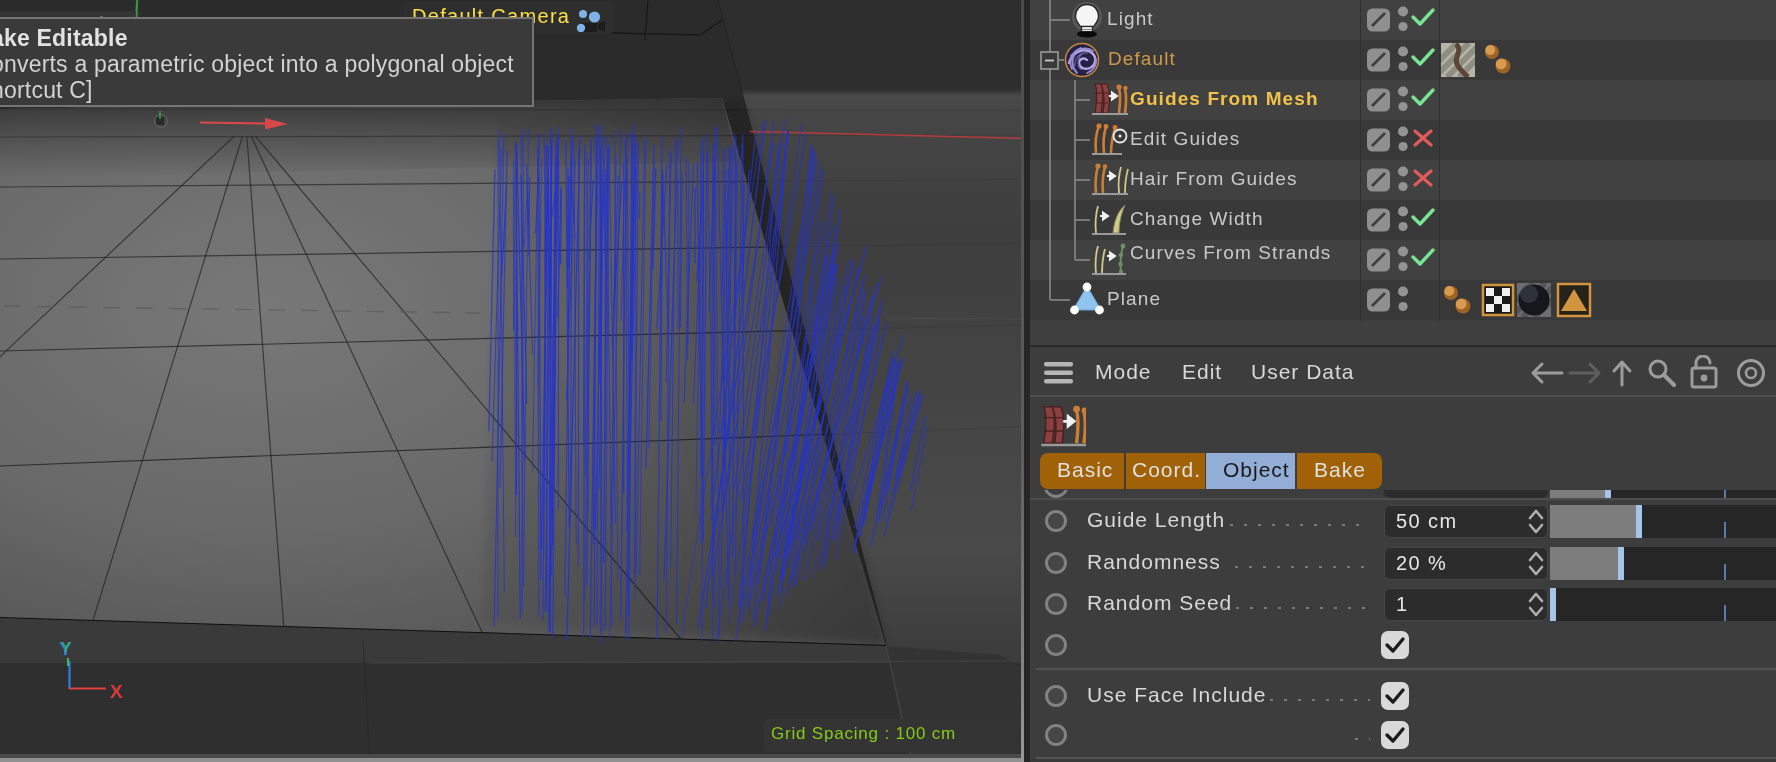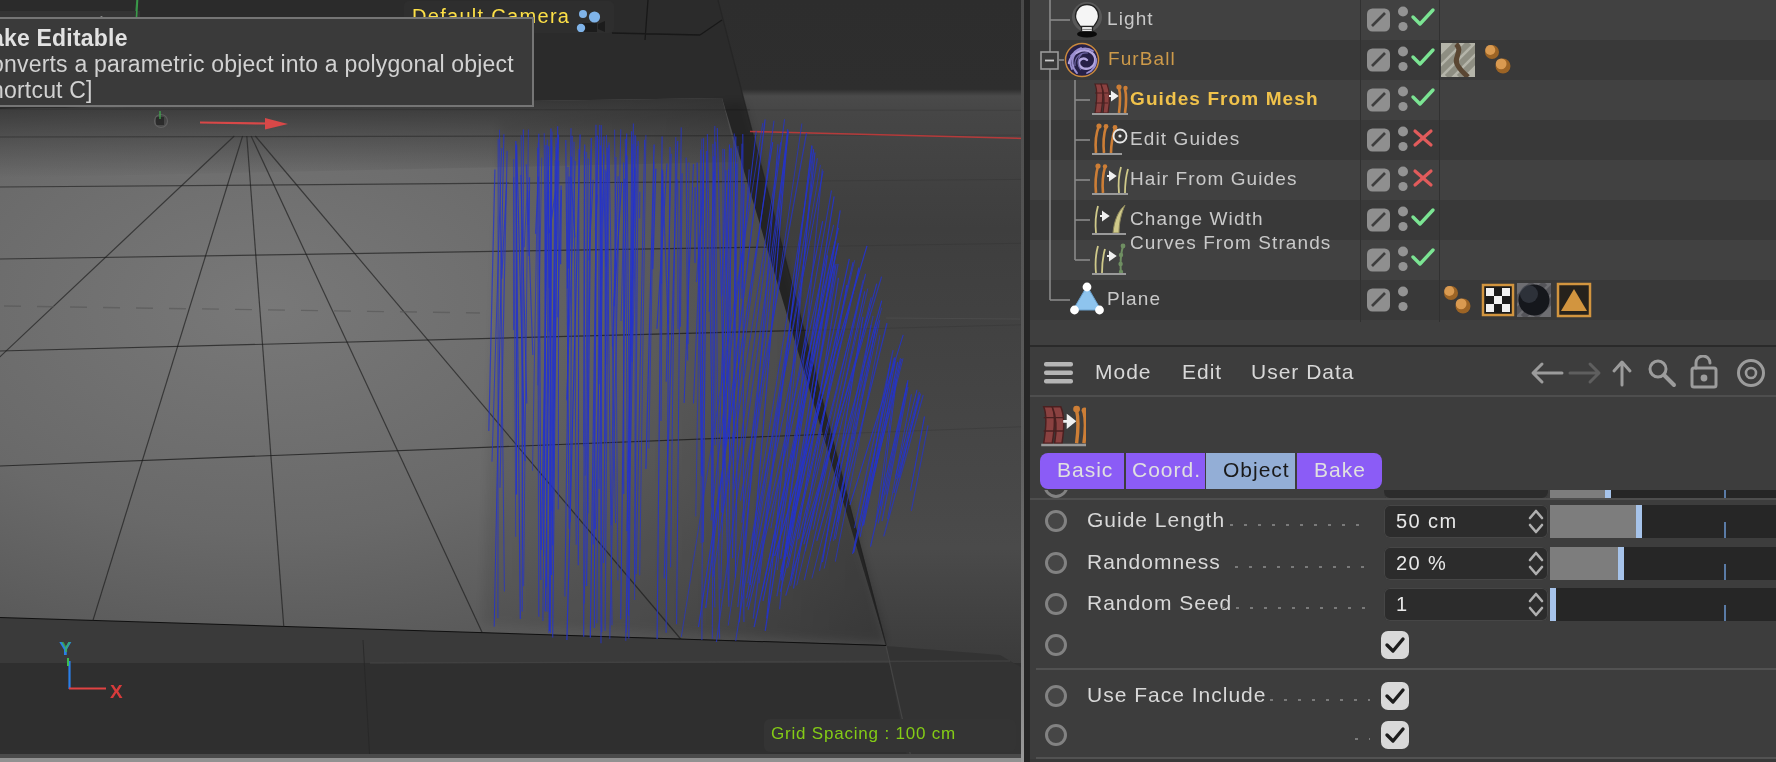--- a/index.html
+++ b/index.html
@@ -559,26 +559,26 @@
 <circle cx="17" cy="17" r="15.5" fill="#15171c"></circle>
 <circle cx="12" cy="11" r="9" fill="#3a3f4a" opacity="0.65"></circle>
 </g>
         </g>
 <g transform="translate(527,283)">
 <rect x="1" y="1" width="32" height="32" fill="#26221c" stroke="#d2953f" stroke-width="2.5"></rect>
 <path d="M17,6 L30,28 L4,28 Z" fill="#d2953f"></path>
 </g>
 </svg>
 <div class="omtext" style="left:77px;top:8px">Light</div>
-<div class="omtext" style="left:78px;top:48px;color:#cd9a4a">FurBall</div>
+<div class="omtext" style="left:78px;top:48px;color:#cd9a4a">Default</div>
 <div class="omtext" style="left:100px;top:88px;color:#f0c24b;font-weight:700">Guides From Mesh</div>
 <div class="omtext" style="left:100px;top:128px">Edit Guides</div>
 <div class="omtext" style="left:100px;top:168px">Hair From Guides</div>
 <div class="omtext" style="left:100px;top:208px">Change Width</div>
-<div class="omtext" style="left:100px;top:232px">Curves From Strands</div>
+<div class="omtext" style="left:100px;top:242px">Curves From Strands</div>
 <div class="omtext" style="left:77px;top:288px">Plane</div>
 </div>
 <div id="am">
 <svg style="position:absolute;left:14px;top:14px" width="30" height="24" viewBox="0 0 30 24">
 <rect x="0" y="1" width="29" height="4.5" rx="2" fill="#b5b5b5"></rect>
 <rect x="0" y="9.5" width="29" height="4.5" rx="2" fill="#b5b5b5"></rect>
 <rect x="0" y="18" width="29" height="4.5" rx="2" fill="#b5b5b5"></rect>
       </svg>
 <div class="amtxt" style="left:65px;top:13px">Mode</div>
 <div class="amtxt" style="left:152px;top:13px">Edit</div>
@@ -605,21 +605,21 @@
 <path d="M3,3 C6,10 5,21 3,33 L10,33 C12,21 13,10 10,3 Z" fill="#8a4140" stroke="#4a2020" stroke-width="1.2"></path>
 <path d="M10,3 C13,10 14,21 12,33 L18,33 C20,21 20,10 17,3 Z" fill="#8a4140" stroke="#4a2020" stroke-width="1.2"></path>
 <path d="M3,12 L19,12 M3,23 L19,23" stroke="#4a2020" stroke-width="1.2"></path>
 <path d="M19,15 L26,15 M23,11 L28,15 L23,19 Z" stroke="#f0f0f0" stroke-width="2.2" fill="#f0f0f0"></path>
 <path d="M30,6 C32,14 31,25 30,33 M36,7 C38,15 37,26 36,33" stroke="#cd7e36" stroke-width="2.8" fill="none"></path>
 <circle cx="30" cy="5" r="2.8" fill="#cd7e36"></circle>
           <circle cx="36.5" cy="6" r="2.4" fill="#cd7e36"></circle>
 <line x1="1" y1="34.5" x2="38" y2="34.5" stroke="#9a9a9a" stroke-width="2"></line>
 </g>
       </svg>
-<div style="position:absolute;left:10px;top:106px;width:342px;height:36px;background:#8b5cf6;border-radius:8px;overflow:hidden">
+<div style="position:absolute;left:10px;top:106px;width:342px;height:36px;background:#a16207;border-radius:8px;overflow:hidden">
 <div style="position:absolute;left:0;top:0;width:84px;height:36px;"></div>
 <div style="position:absolute;left:84px;top:0;width:1.5px;height:36px;background:#3d3d3d"></div>
 <div style="position:absolute;left:165px;top:0;width:1.5px;height:36px;background:#3d3d3d"></div>
 <div style="position:absolute;left:166px;top:0;width:89px;height:36px;background:#93aed6"></div>
 <div style="position:absolute;left:255px;top:0;width:1.5px;height:36px;background:#3d3d3d"></div>
 <div class="amtxt" style="left:17px;top:5px;color:#e0e0e0">Basic</div>
 <div class="amtxt" style="left:92px;top:5px;color:#e0e0e0">Coord.</div>
 <div class="amtxt" style="left:183px;top:5px;color:#1a1a1a">Object</div>
 <div class="amtxt" style="left:274px;top:5px;color:#e0e0e0">Bake</div>
 </div>

